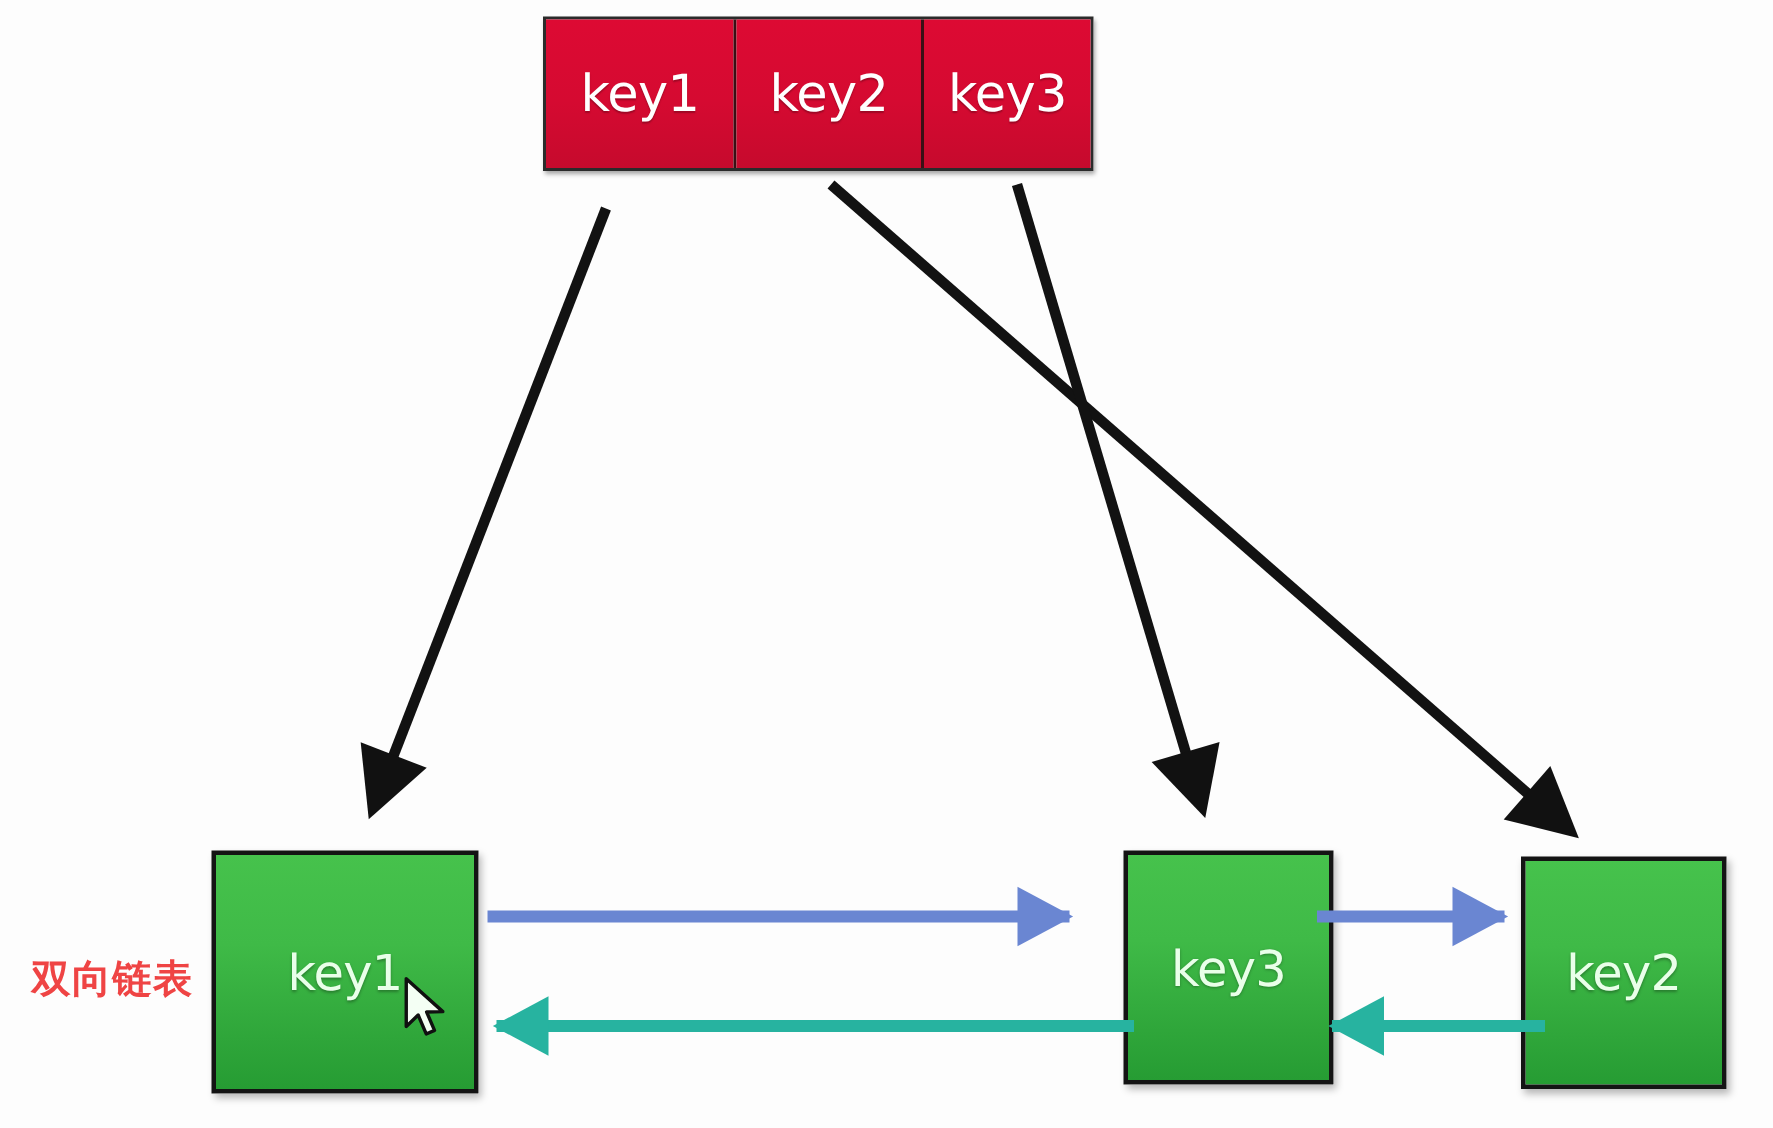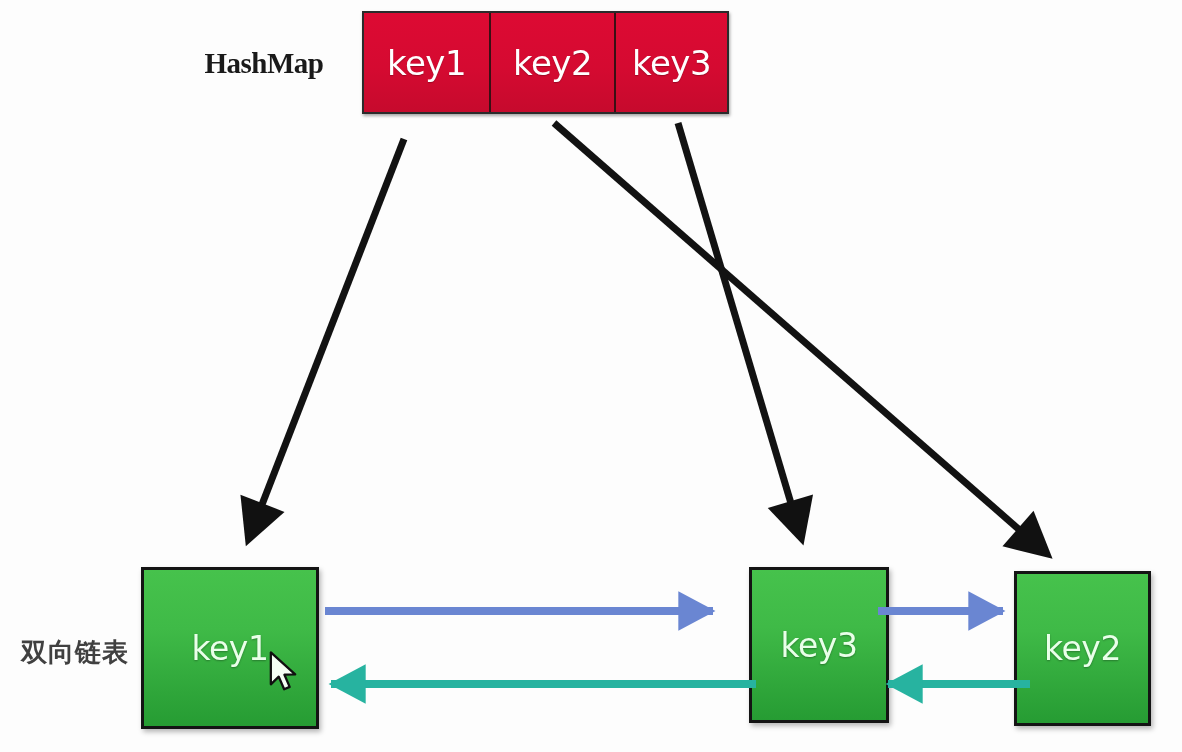--- a/index.html
+++ b/index.html
@@ -33,21 +33,21 @@
     letter-spacing: -0.5px;
   }
   #linkedlist-label {
     left: 10px;
     top: 635px;
     width: 130px;
     font-family: "DejaVu Sans", sans-serif;
     font-size: 26px;
     font-weight: 700;
     letter-spacing: 1px;
-    color: #404040;
+    color: #ef4444;
   }
 
   
   #hashmap-row {
     position: absolute;
     left: 362px;
     top: 11px;
     height: 103px;
     display: flex;
     border: 2px solid #2b2b2b;
@@ -114,21 +114,20 @@
     height: 46px;
     z-index: 20;
     pointer-events: none;
   }
 </style>
 </head>
 <body>
 
 <div id="stage">
 
-  <div class="side-label" id="hashmap-label">HashMap</div>
 
   <div class="side-label" id="linkedlist-label">双向链表</div>
 
   <div id="hashmap-row">
     <div class="bucket w1">key1</div>
     <div class="bucket w2">key2</div>
     <div class="bucket w3">key3</div>
   </div>
 
   <svg id="wires" viewBox="0 0 1182 752">

